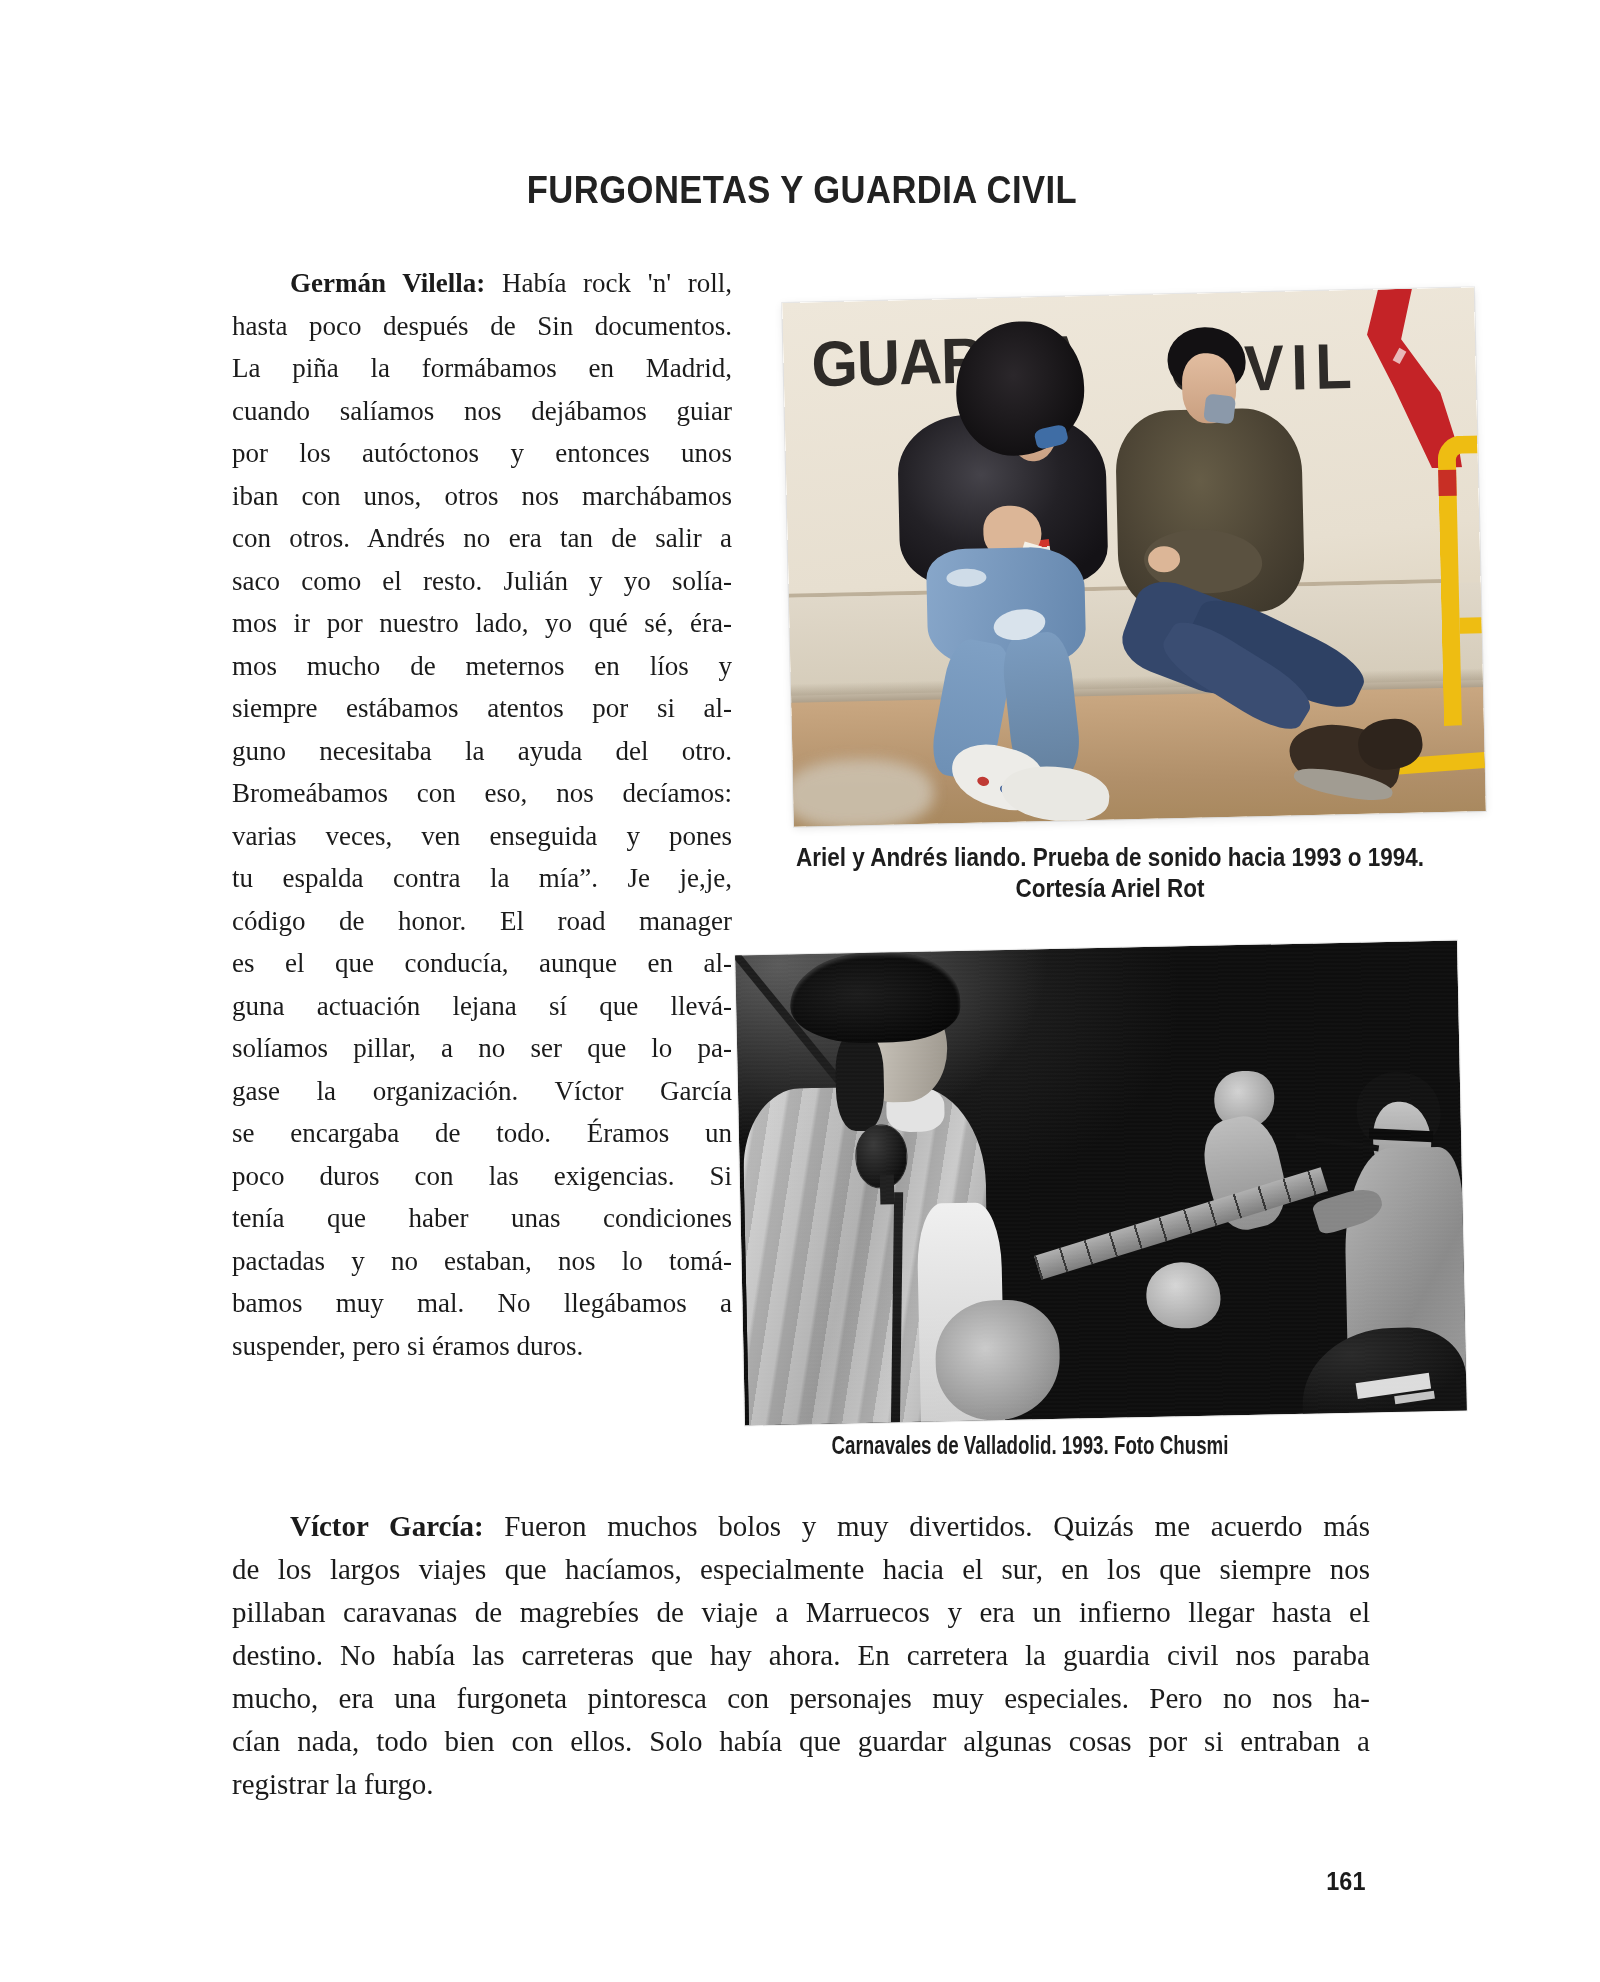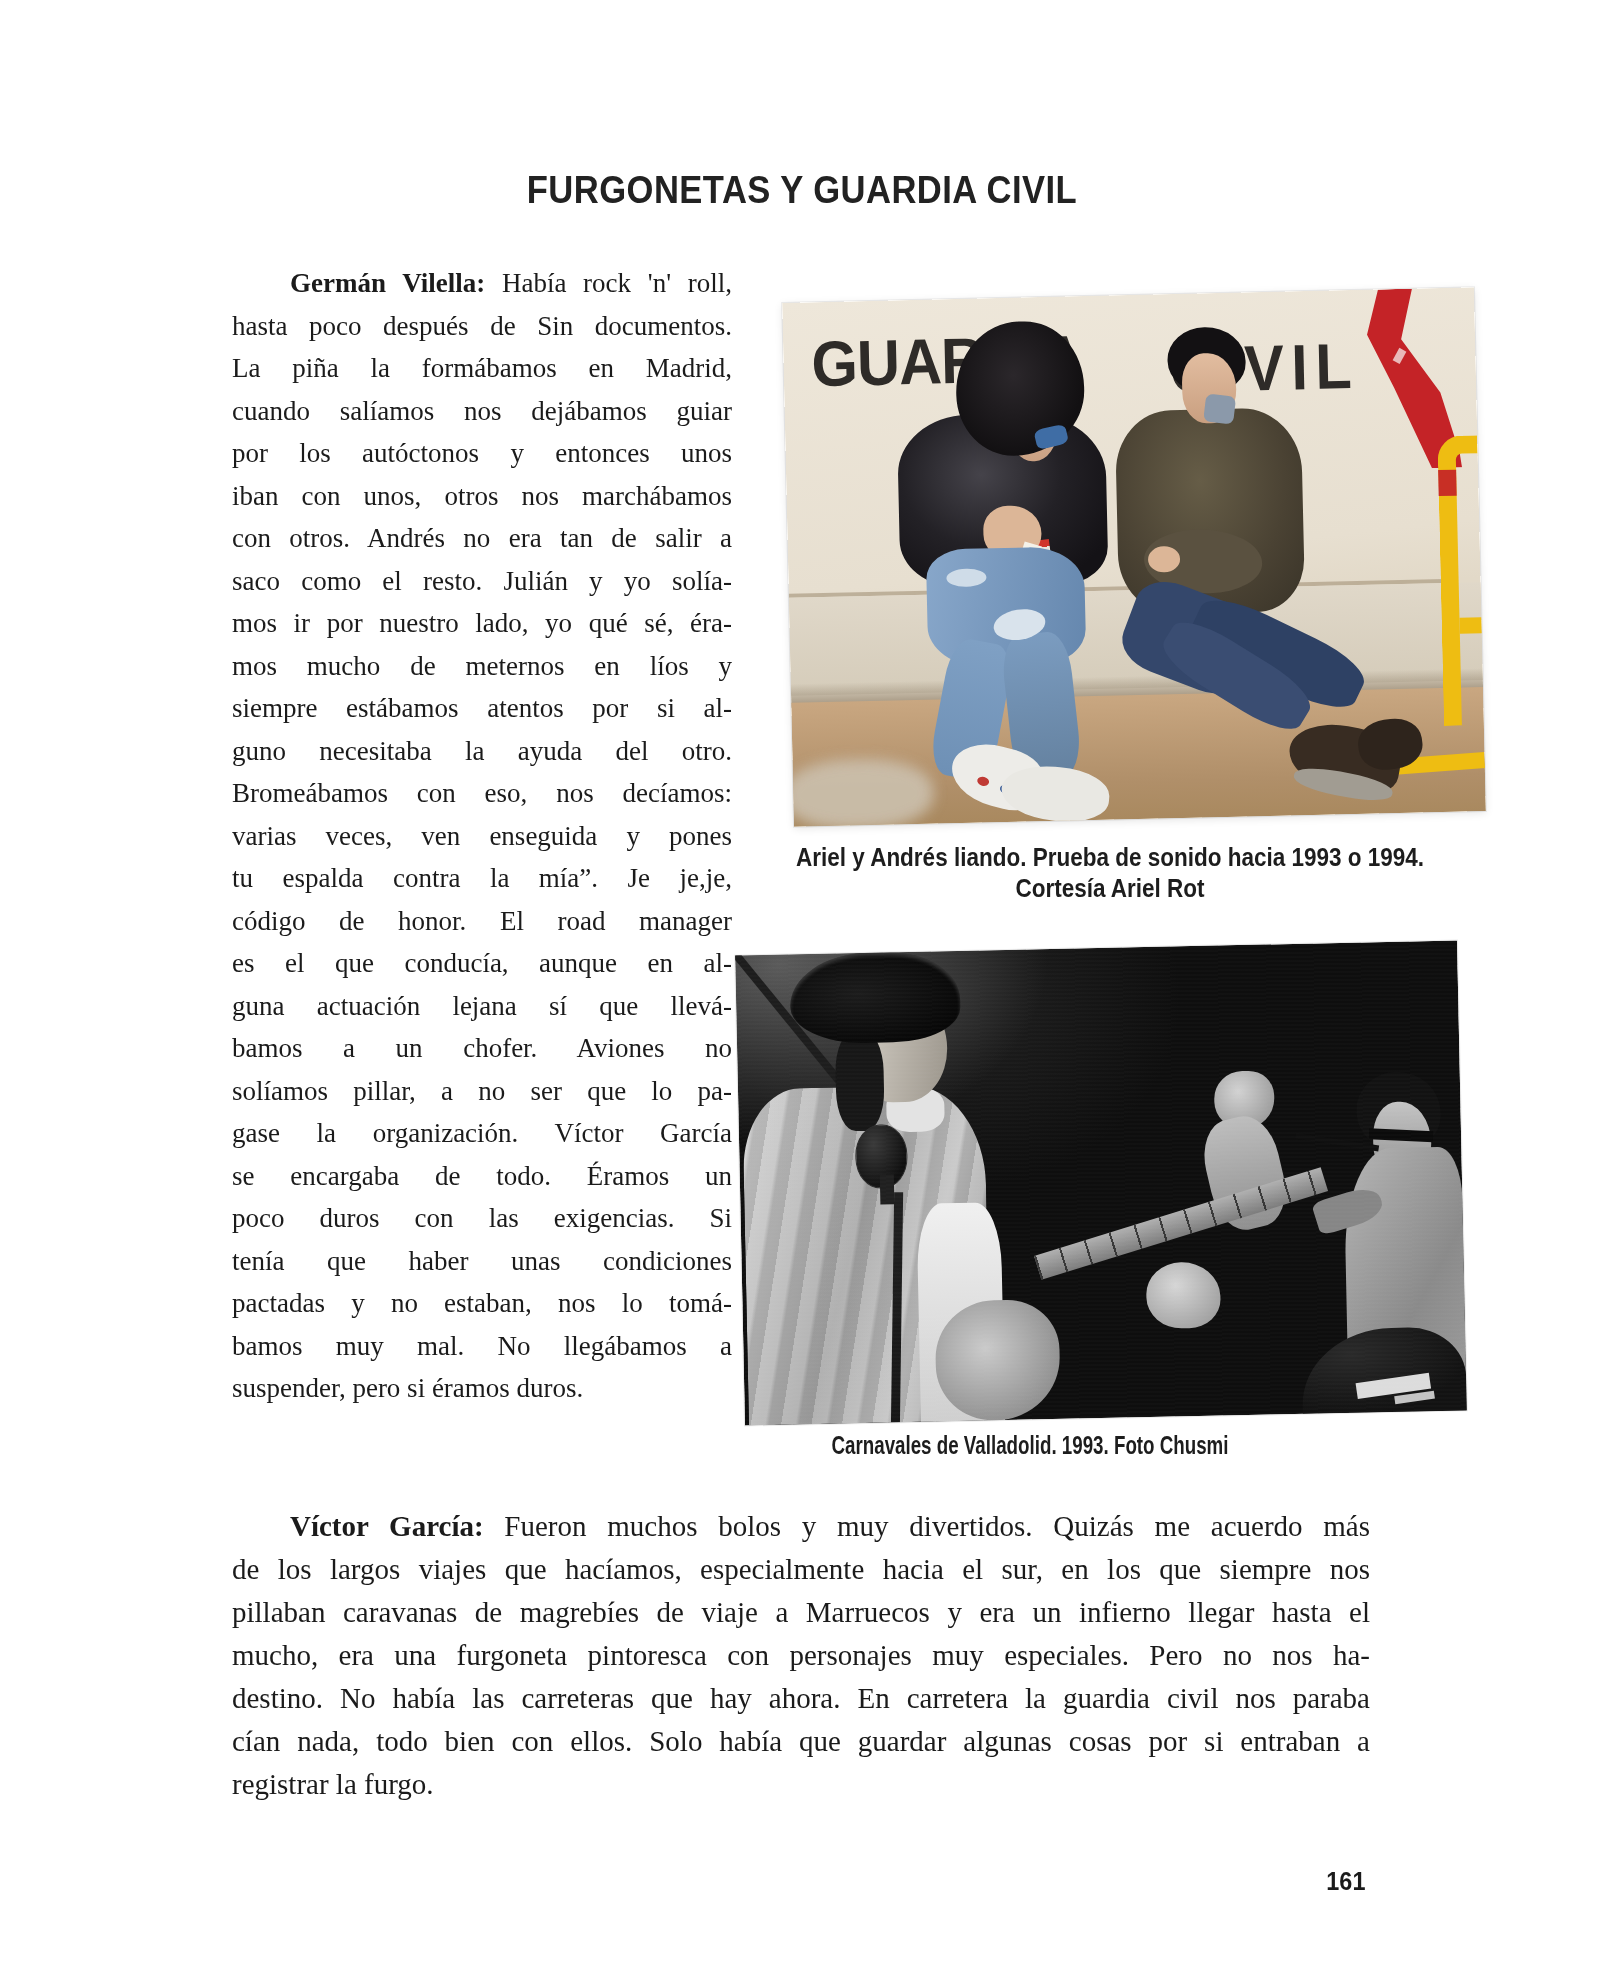--- a/index.html
+++ b/index.html
@@ -154,21 +154,20 @@
       <div class="tl"><span>mos ir por nuestro lado, yo qué sé, éra-</span></div>
       <div class="tl"><span>mos mucho de meternos en líos y</span></div>
       <div class="tl"><span>siempre estábamos atentos por si al-</span></div>
       <div class="tl"><span>guno necesitaba la ayuda del otro.</span></div>
       <div class="tl"><span>Bromeábamos con eso, nos decíamos:</span></div>
       <div class="tl"><span>varias veces, ven enseguida y pones</span></div>
       <div class="tl"><span>tu espalda contra la mía”. Je je,je,</span></div>
       <div class="tl"><span>código de honor. El </span><span class="i">road manager</span></div>
       <div class="tl"><span>es el que conducía, aunque en al-</span></div>
       <div class="tl"><span>guna actuación lejana sí que llevá-</span></div>
-      <div class="tl"><span>bamos a un chofer. Aviones no</span></div>
       <div class="tl"><span>solíamos pillar, a no ser que lo pa-</span></div>
       <div class="tl"><span>gase la organización. Víctor García</span></div>
       <div class="tl"><span>se encargaba de todo. Éramos un</span></div>
       <div class="tl"><span>poco duros con las exigencias. Si</span></div>
       <div class="tl"><span>tenía que haber unas condiciones</span></div>
       <div class="tl"><span>pactadas y no estaban, nos lo tomá-</span></div>
       <div class="tl"><span>bamos muy mal. No llegábamos a</span></div>
       <div class="tl lastline"><span>suspender, pero si éramos duros.</span></div>
     </div>
 
@@ -254,21 +253,21 @@
     <div class="b1-hstock"></div>
     <div class="p2-grain"></div>
   </div>
 
   <div class="caption cap2">Carnavales de Valladolid. 1993. Foto Chusmi</div>
 
   <div class="para-bottom" id="bottompara">
       <div class="tl first"><span class="b">Víctor García: </span><span>Fueron muchos bolos y muy divertidos. Quizás me acuerdo más</span></div>
       <div class="tl"><span>de los largos viajes que hacíamos, especialmente hacia el sur, en los que siempre nos</span></div>
       <div class="tl"><span>pillaban caravanas de magrebíes de viaje a Marruecos y era un infierno llegar hasta el</span></div>
+      <div class="tl"><span>destino. No había las carreteras que hay ahora. En carretera la guardia civil nos paraba</span></div>
       <div class="tl"><span>mucho, era una furgoneta pintoresca con personajes muy especiales. Pero no nos ha-</span></div>
-      <div class="tl"><span>destino. No había las carreteras que hay ahora. En carretera la guardia civil nos paraba</span></div>
       <div class="tl"><span>cían nada, todo bien con ellos. Solo había que guardar algunas cosas por si entraban a</span></div>
       <div class="tl lastline"><span>registrar la furgo.</span></div>
     </div>
 
   <div class="pagenum">161</div>
 
 </div>
 
 </body></html>

